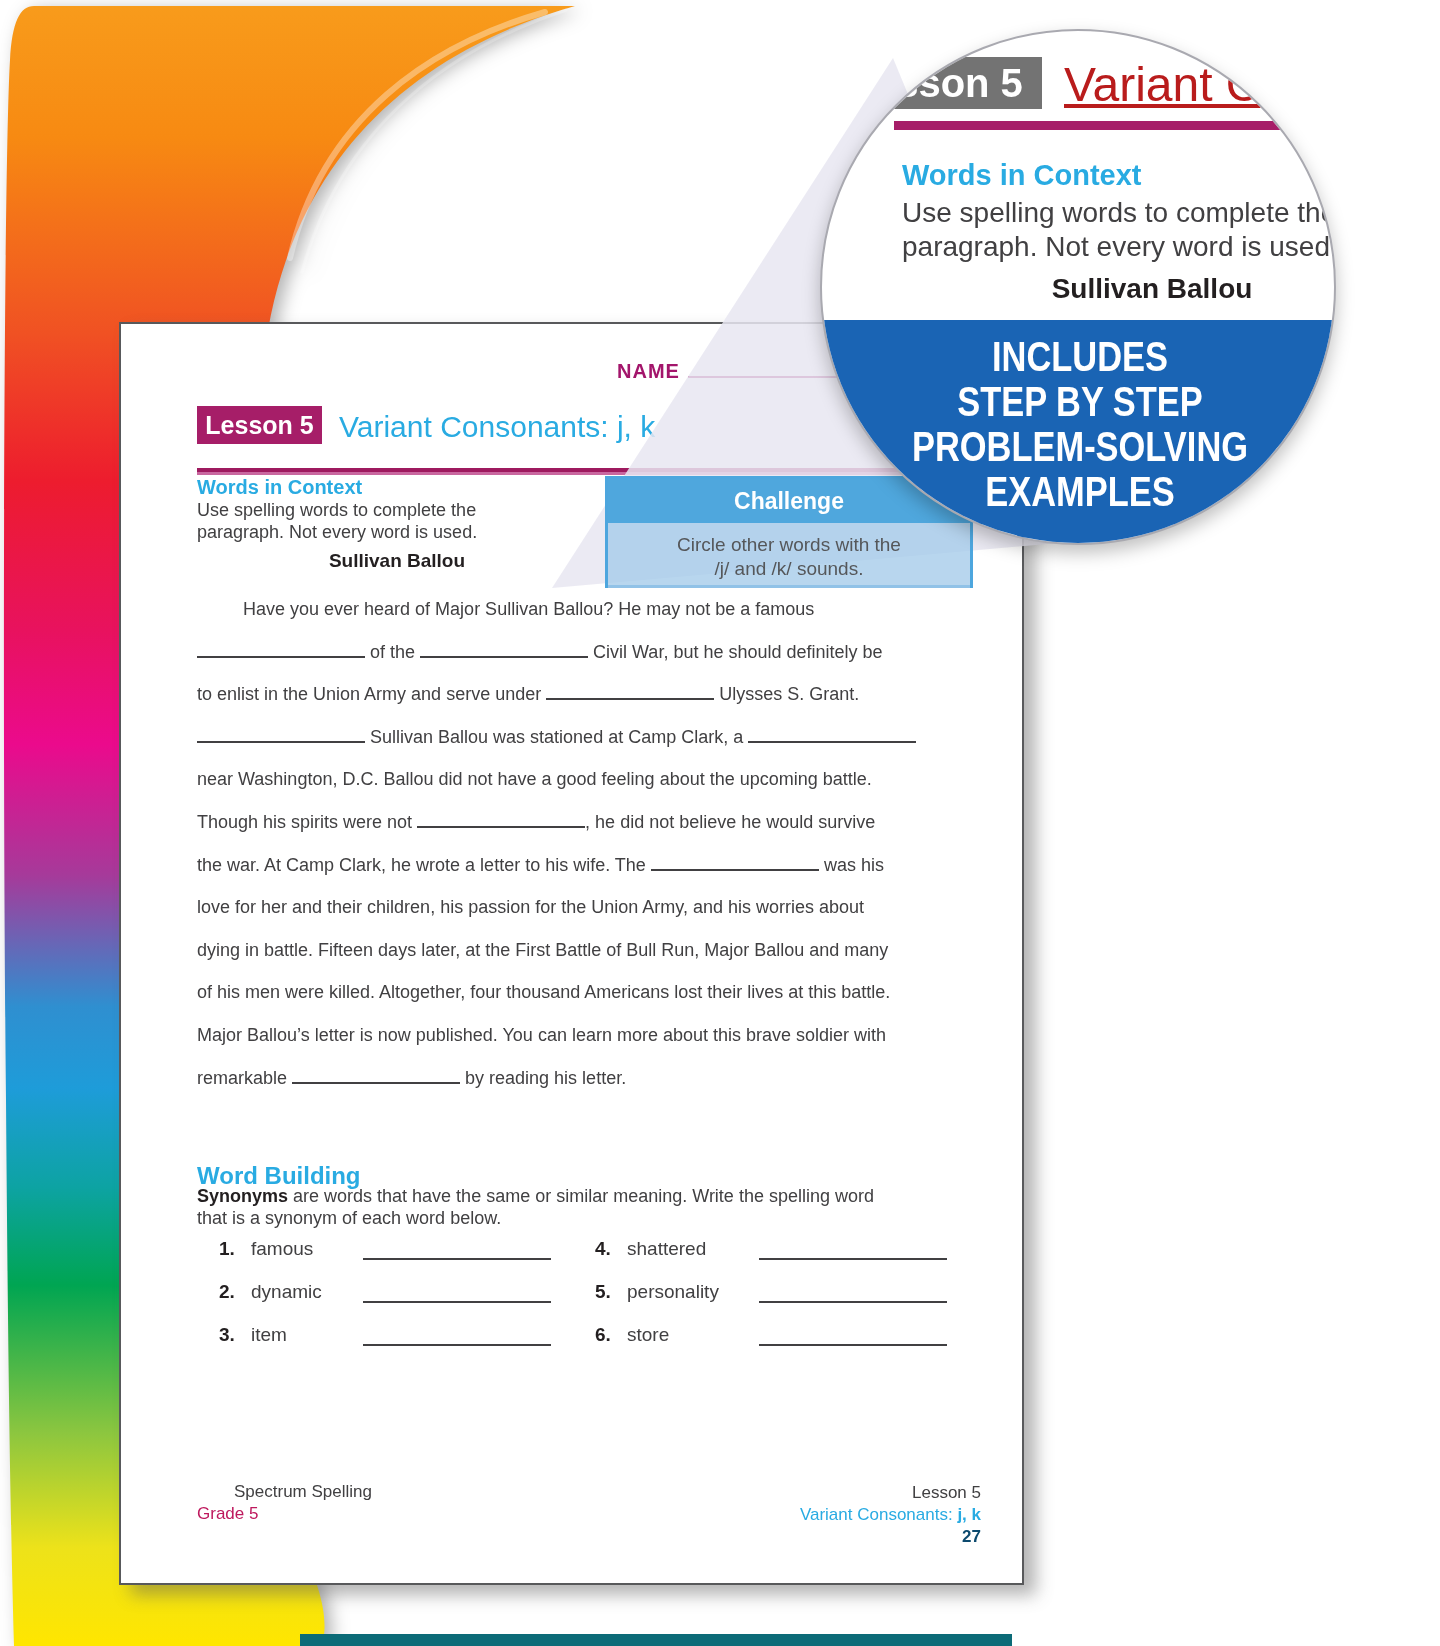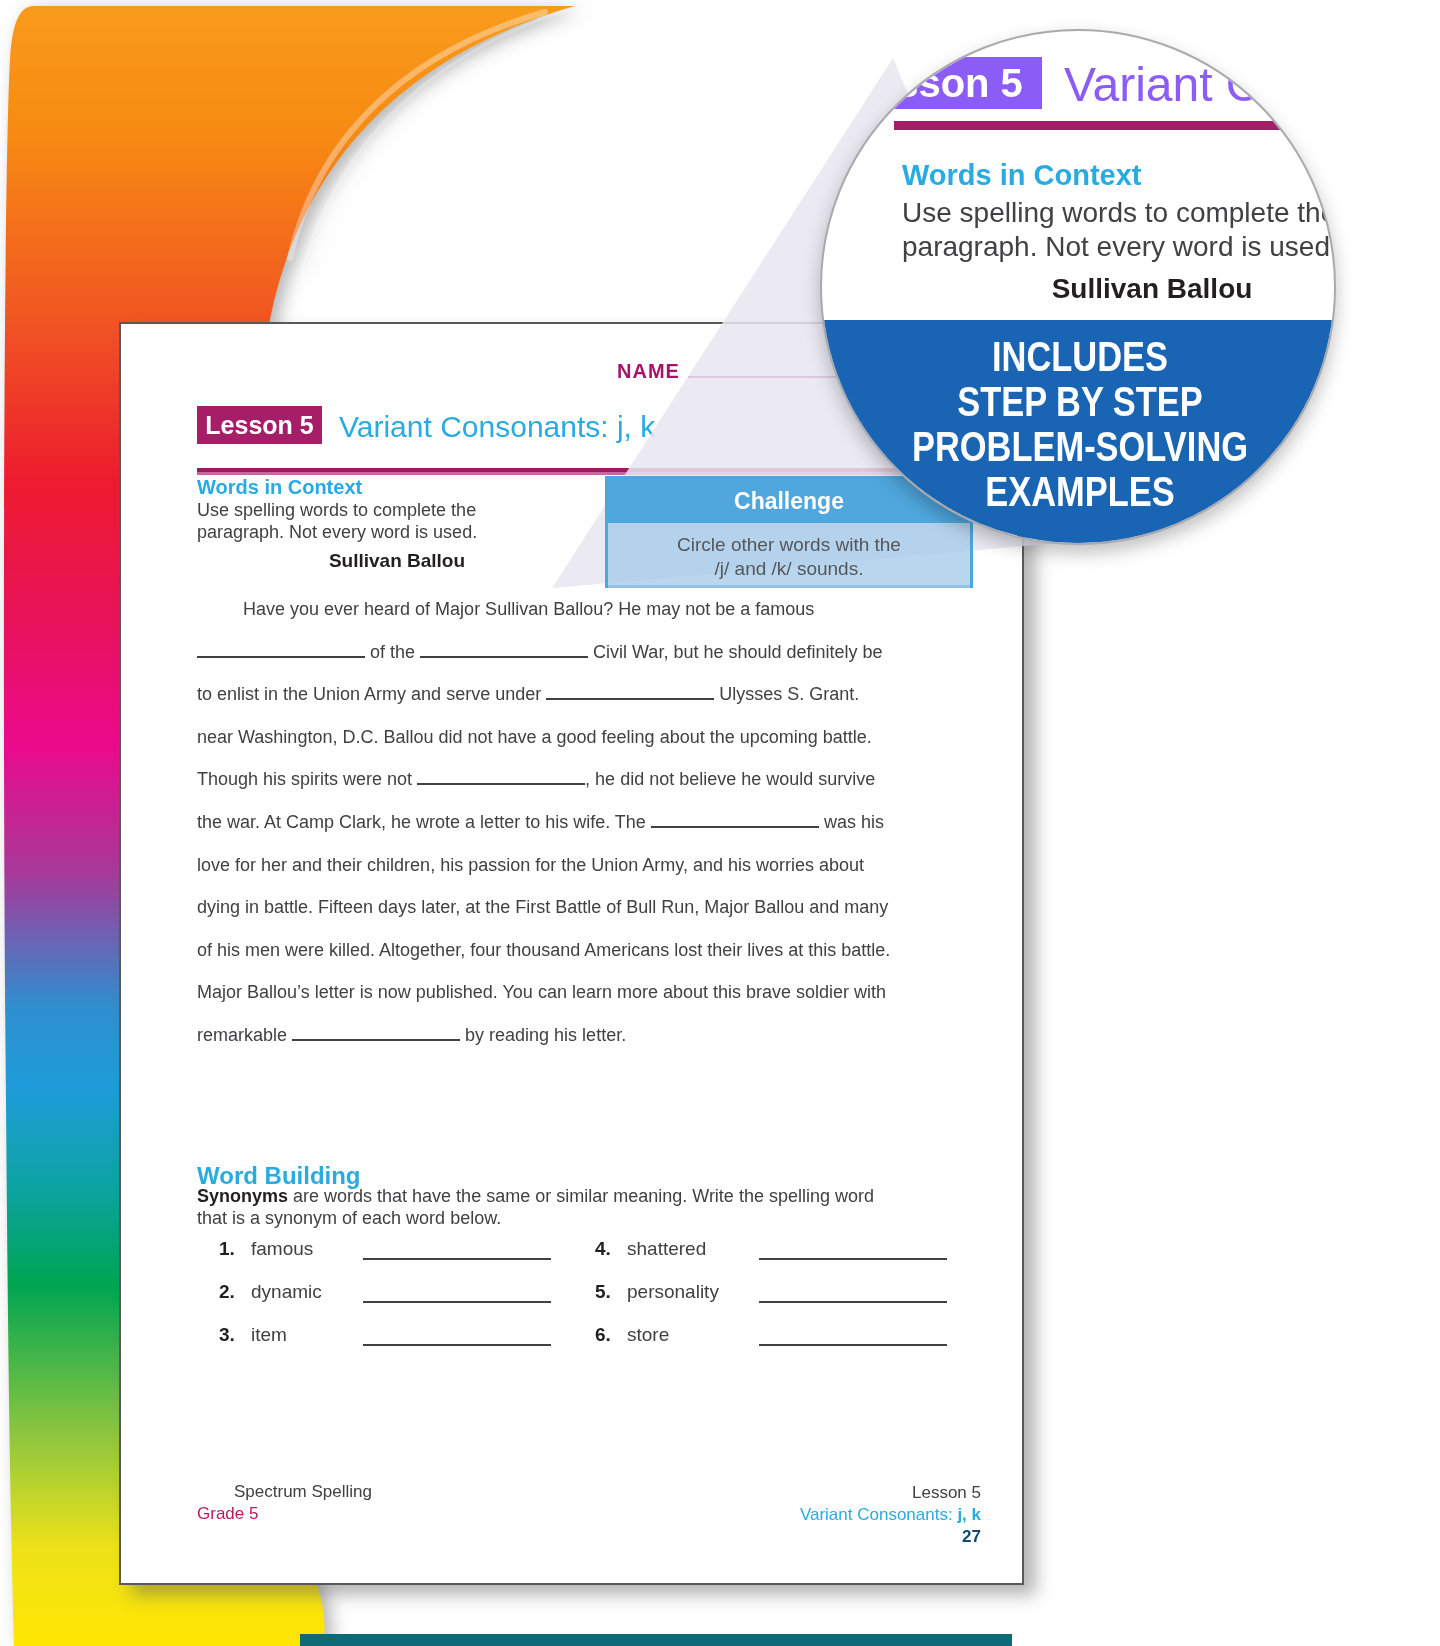--- a/index.html
+++ b/index.html
@@ -72,23 +72,23 @@
     text-align:center;line-height:44px;}
   .challenge-body{height:65px;background:rgba(164,203,233,0.78);text-align:center;
     font-size:19px;color:#55575A;padding-top:10px;box-sizing:border-box;}
   .challenge-body div{line-height:24px;}
   
   .magnifier{
     position:absolute;left:820px;top:29px;width:516px;height:516px;border-radius:50%;
     background:#ffffff;border:2px solid #A9A9B0;box-sizing:border-box;overflow:hidden;
     box-shadow:0 8px 18px rgba(0,0,0,0.25);
   }
-  .mag-badge{position:absolute;left:55px;top:26px;width:165px;height:52px;background:#8b5cf6;
+  .mag-badge{position:absolute;left:55px;top:26px;width:165px;height:52px;background:#737373;
     color:#fff;font-weight:bold;font-size:40px;text-align:center;line-height:52px;}
-  .mag-title{position:absolute;left:242px;top:26px;font-size:48px;color:#8b5cf6;white-space:nowrap;}
+  .mag-title{position:absolute;left:242px;top:26px;font-size:48px;color:#b91c1c;white-space:nowrap;text-decoration:underline;}
   .mag-rule{position:absolute;left:72px;top:90px;width:450px;height:9px;background:#A61E68;}
   .mag-heading{position:absolute;left:80px;top:128px;font-size:29px;font-weight:bold;color:#29ABE2;}
   .mag-line1{position:absolute;left:80px;top:166px;font-size:28px;white-space:nowrap;}
   .mag-line2{position:absolute;left:80px;top:200px;font-size:28px;white-space:nowrap;}
   .mag-subtitle{position:absolute;left:150px;top:242px;width:360px;text-align:center;
     font-weight:bold;font-size:28px;color:#231F20;}
   .mag-callout{
     position:absolute;left:0;top:289px;width:516px;height:227px;background:#1A64B4;
     text-align:center;padding-top:14px;box-sizing:border-box;
   }
@@ -147,20 +147,21 @@
 
     <div class="wic-heading">Words in Context</div>
     <div class="wic-line1">Use spelling words to complete the</div>
     <div class="wic-line2">paragraph. Not every word is used.</div>
     <div class="wic-subtitle">Sullivan Ballou</div>
 
     <div class="paragraph" id="paragraph">
         <div class="para-line indent"><span>Have you ever heard of Major Sullivan Ballou? He may not be a famous</span></div>
         <div class="para-line"><span class="blank"></span><span> of the </span><span class="blank"></span><span> Civil War, but he should definitely be</span></div>
         <div class="para-line"><span>to enlist in the Union Army and serve under </span><span class="blank"></span><span> Ulysses S. Grant.</span></div>
+        <div class="para-line"><span class="blank"></span><span> Sullivan Ballou was stationed at Camp Clark, a </span><span class="blank"></span></div>
         <div class="para-line"><span>near Washington, D.C. Ballou did not have a good feeling about the upcoming battle.</span></div>
         <div class="para-line"><span>Though his spirits were not </span><span class="blank"></span><span>, he did not believe he would survive</span></div>
         <div class="para-line"><span>the war. At Camp Clark, he wrote a letter to his wife. The </span><span class="blank"></span><span> was his</span></div>
         <div class="para-line"><span>love for her and their children, his passion for the Union Army, and his worries about</span></div>
         <div class="para-line"><span>dying in battle. Fifteen days later, at the First Battle of Bull Run, Major Ballou and many</span></div>
         <div class="para-line"><span>of his men were killed. Altogether, four thousand Americans lost their lives at this battle.</span></div>
         <div class="para-line"><span>Major Ballou’s letter is now published. You can learn more about this brave soldier with</span></div>
         <div class="para-line"><span>remarkable </span><span class="blank"></span><span> by reading his letter.</span></div>
       </div>
 

